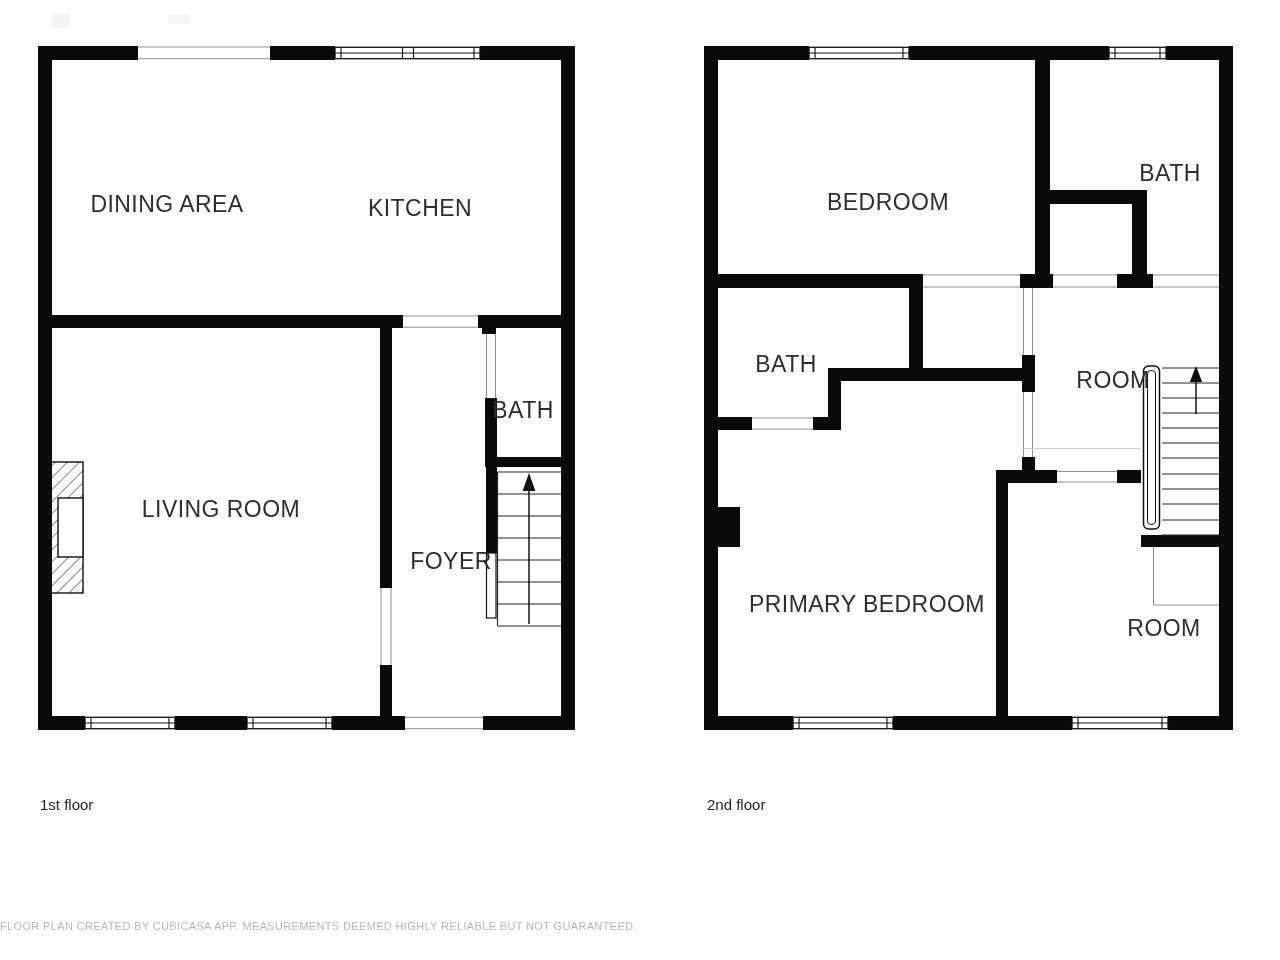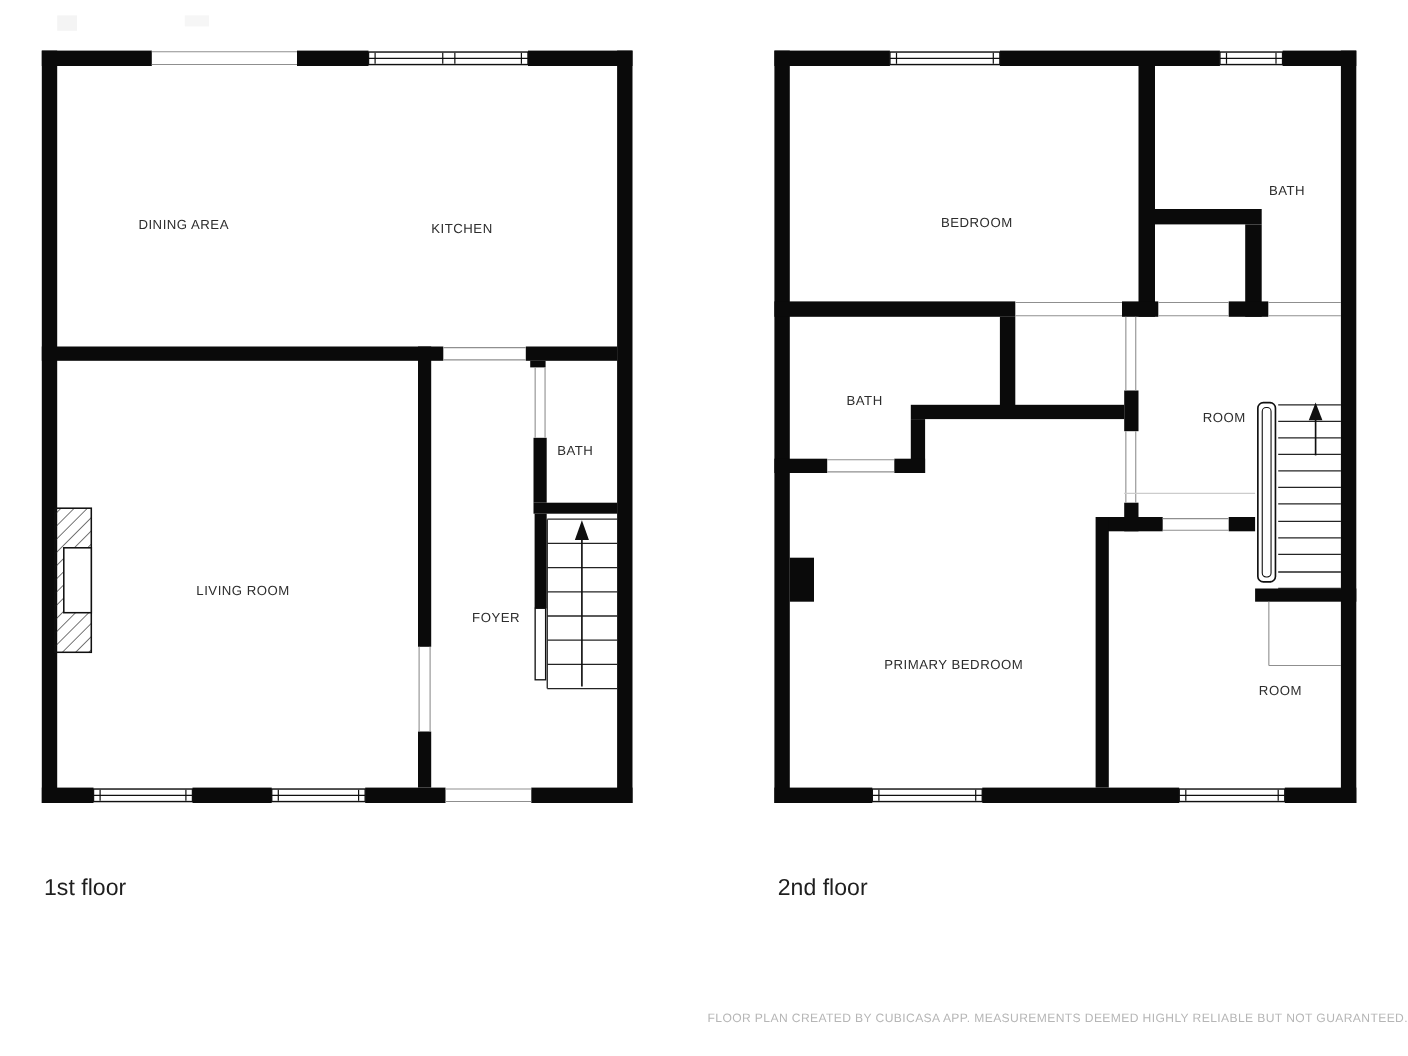--- a/index.html
+++ b/index.html
@@ -15,29 +15,29 @@
   .ghost{stroke:#cccccc;stroke-width:1;}
   .tread{stroke:#242424;stroke-width:1.2;}
   .rail{fill:#ffffff;stroke:#101010;}
   .arrow{stroke:#101010;stroke-width:1.5;}
   .arrowhead{fill:#101010;stroke:none;}
   .leaf{fill:#ffffff;stroke:#101010;stroke-width:1.2;}
   .hearth{fill:url(#hatch);stroke:#101010;stroke-width:1.4;}
   .firebox{fill:#ffffff;stroke:#101010;stroke-width:1.4;}
   .room-label{
     position:absolute;transform:translate(-50%,-50%);
-    font-size:12px;letter-spacing:.45px;color:var(--room-label,#2d2d2d);
+    font-size:23px;letter-spacing:.45px;color:var(--room-label,#2d2d2d);
     white-space:nowrap;
   }
   .floor-label{
-    position:absolute;font-size:21px;color:var(--floor-label,#1f1f1f);
+    position:absolute;font-size:15px;color:var(--floor-label,#1f1f1f);
     white-space:nowrap;
   }
   .footer-note{
-    position:absolute;left:0;width:1280px;top:920px;text-align:right;
+    position:absolute;left:0;width:1280px;top:920px;text-align:left;
     font-size:11px;letter-spacing:.35px;color:var(--footer-text,#b6b6b6);
     white-space:nowrap;
   }
 </style>
 </head>
 <body>
 
 <div class="canvas">
 
   <svg class="plan-svg" width="1280" height="960" viewBox="0 0 1280 960">
@@ -242,21 +242,21 @@
           <line class="arrow" x1="1196" y1="381" x2="1196" y2="414"></line>
           <polygon class="arrowhead" points="1196,366 1189.8,382 1202.2,382"></polygon>
         </g>
       </g>
     </g>
   </svg>
 
   <div class="room-label" style="left:167px;top:204px">DINING AREA</div>
   <div class="room-label" style="left:420px;top:208px">KITCHEN</div>
   <div class="room-label" style="left:523px;top:410px">BATH</div>
-  <div class="room-label" style="left:221px;top:537px">LIVING ROOM</div>
+  <div class="room-label" style="left:221px;top:509px">LIVING ROOM</div>
   <div class="room-label" style="left:451px;top:561px">FOYER</div>
 
   <div class="room-label" style="left:888px;top:202px">BEDROOM</div>
   <div class="room-label" style="left:1170px;top:173px">BATH</div>
   <div class="room-label" style="left:786px;top:364px">BATH</div>
   <div class="room-label" style="left:1113px;top:380px">ROOM</div>
   <div class="room-label" style="left:867px;top:604px">PRIMARY BEDROOM</div>
   <div class="room-label" style="left:1164px;top:628px">ROOM</div>
 
   <div class="floor-label" style="left:40px;top:796px">1st floor</div>

